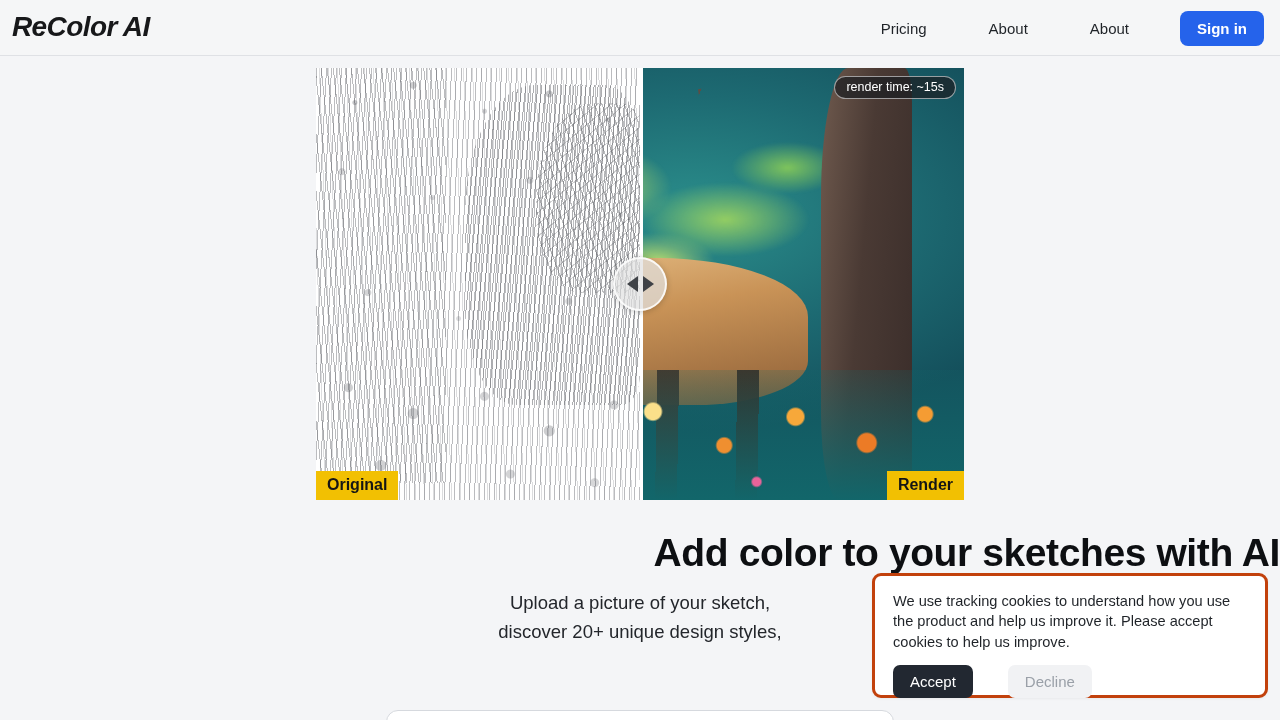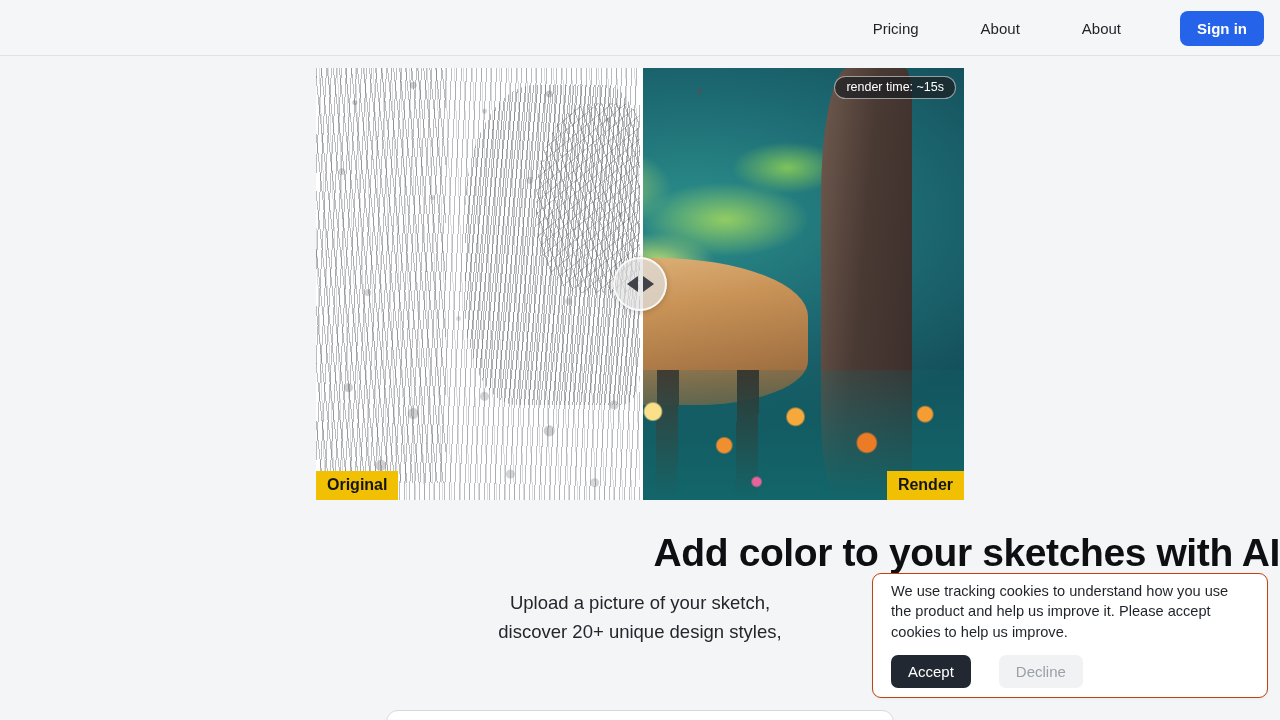--- a/index.html
+++ b/index.html
@@ -28,21 +28,21 @@
   .nav {
     position: absolute; right: 16px; top: 0; height: 56px;
     display: flex; align-items: center; gap: 16px;
   }
   .nav-link {
     font-size: 15px; color: #1f2328;
     padding: 0 23px; text-decoration: none; cursor: pointer;
     white-space: nowrap;
   }
   .signin-btn {
-    margin-left: 20px;
+    margin-left: 12px;
     background: #2563eb; color: #ffffff;
     font-size: 15px; font-weight: 700;
     border: none; border-radius: 8px;
     padding: 9px 17px; cursor: pointer;
     font-family: "Liberation Sans", sans-serif;
   }
 
   
   .compare-wrap {
     position: absolute; left: 316px; top: 68px;
@@ -237,47 +237,48 @@
     background: #ffffff;
     border: 1px solid #d6d9de;
     border-radius: 12px;
   }
 
   
   .cookie {
     position: absolute; left: 872px; top: 573px;
     width: 396px; height: 125px;
     background: #ffffff;
-    border: 1px solid #c2410c;
+    border: 3px solid #c2410c;
     border-radius: 9px;
     box-shadow: 0 1px 3px rgba(0,0,0,.05);
-    padding: 7px 18px 0 18px;
+    padding: 15px 18px 0 18px;
   }
   .cookie-text {
     font-size: 14.6px; line-height: 20.4px; color: #1f2328;
   }
-  .cookie-actions { display: flex; margin-top: 13px; align-items: flex-end; }
+  .cookie-actions { display: flex; gap: 7px; margin-top: 13px; align-items: flex-end; }
   .btn-accept {
     background: #222831; color: #ffffff;
     font-size: 15px; border: none; border-radius: 7px;
     padding: 8px 17px; cursor: pointer;
     font-family: "Liberation Sans", sans-serif;
   }
   .btn-decline {
     background: #f1f2f4; color: #9aa0a8;
     font-size: 15px; border: none; border-radius: 7px;
     padding: 8px 17px; cursor: pointer;
     font-family: "Liberation Sans", sans-serif;
     margin-left: 28px;
   }
 </style>
 </head>
 <body>
 
 <div class="header">
+  <div class="logo">ReColor AI</div>
   <div class="nav">
     <a class="nav-link">Pricing</a>
     <a class="nav-link">About</a>
     <a class="nav-link">About</a>
     <button class="signin-btn">Sign in</button>
   </div>
 </div>
 
 <div class="compare-wrap">
 

